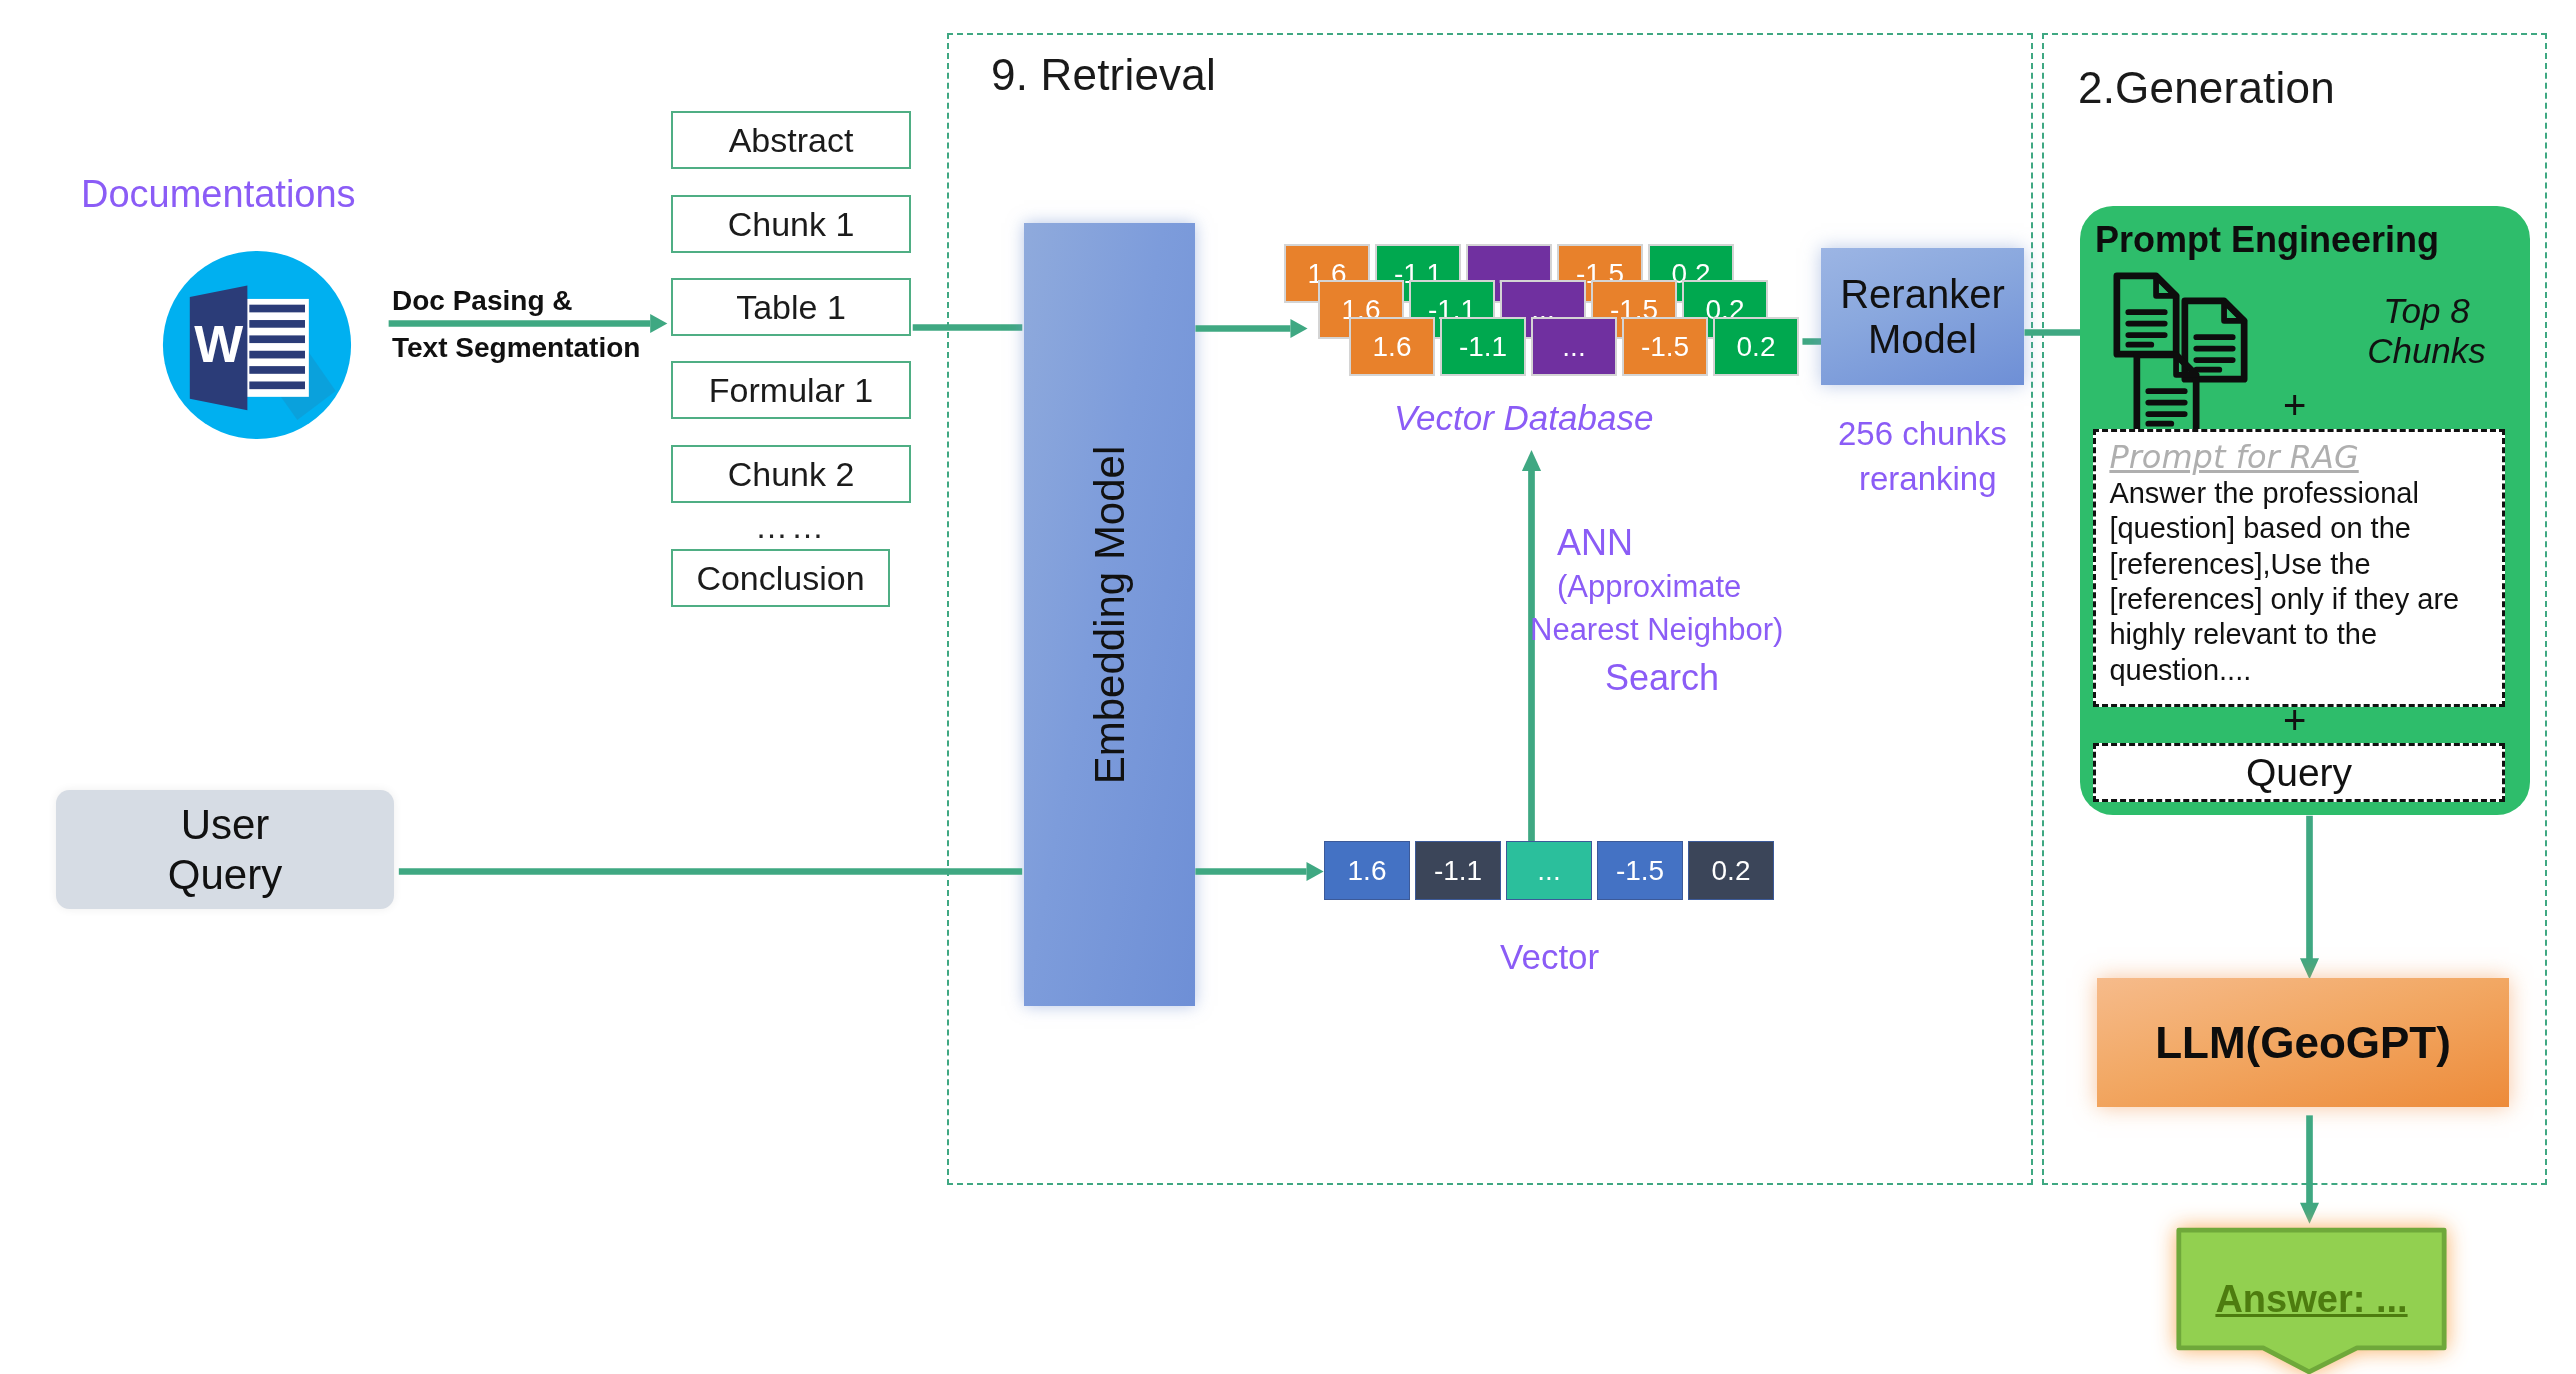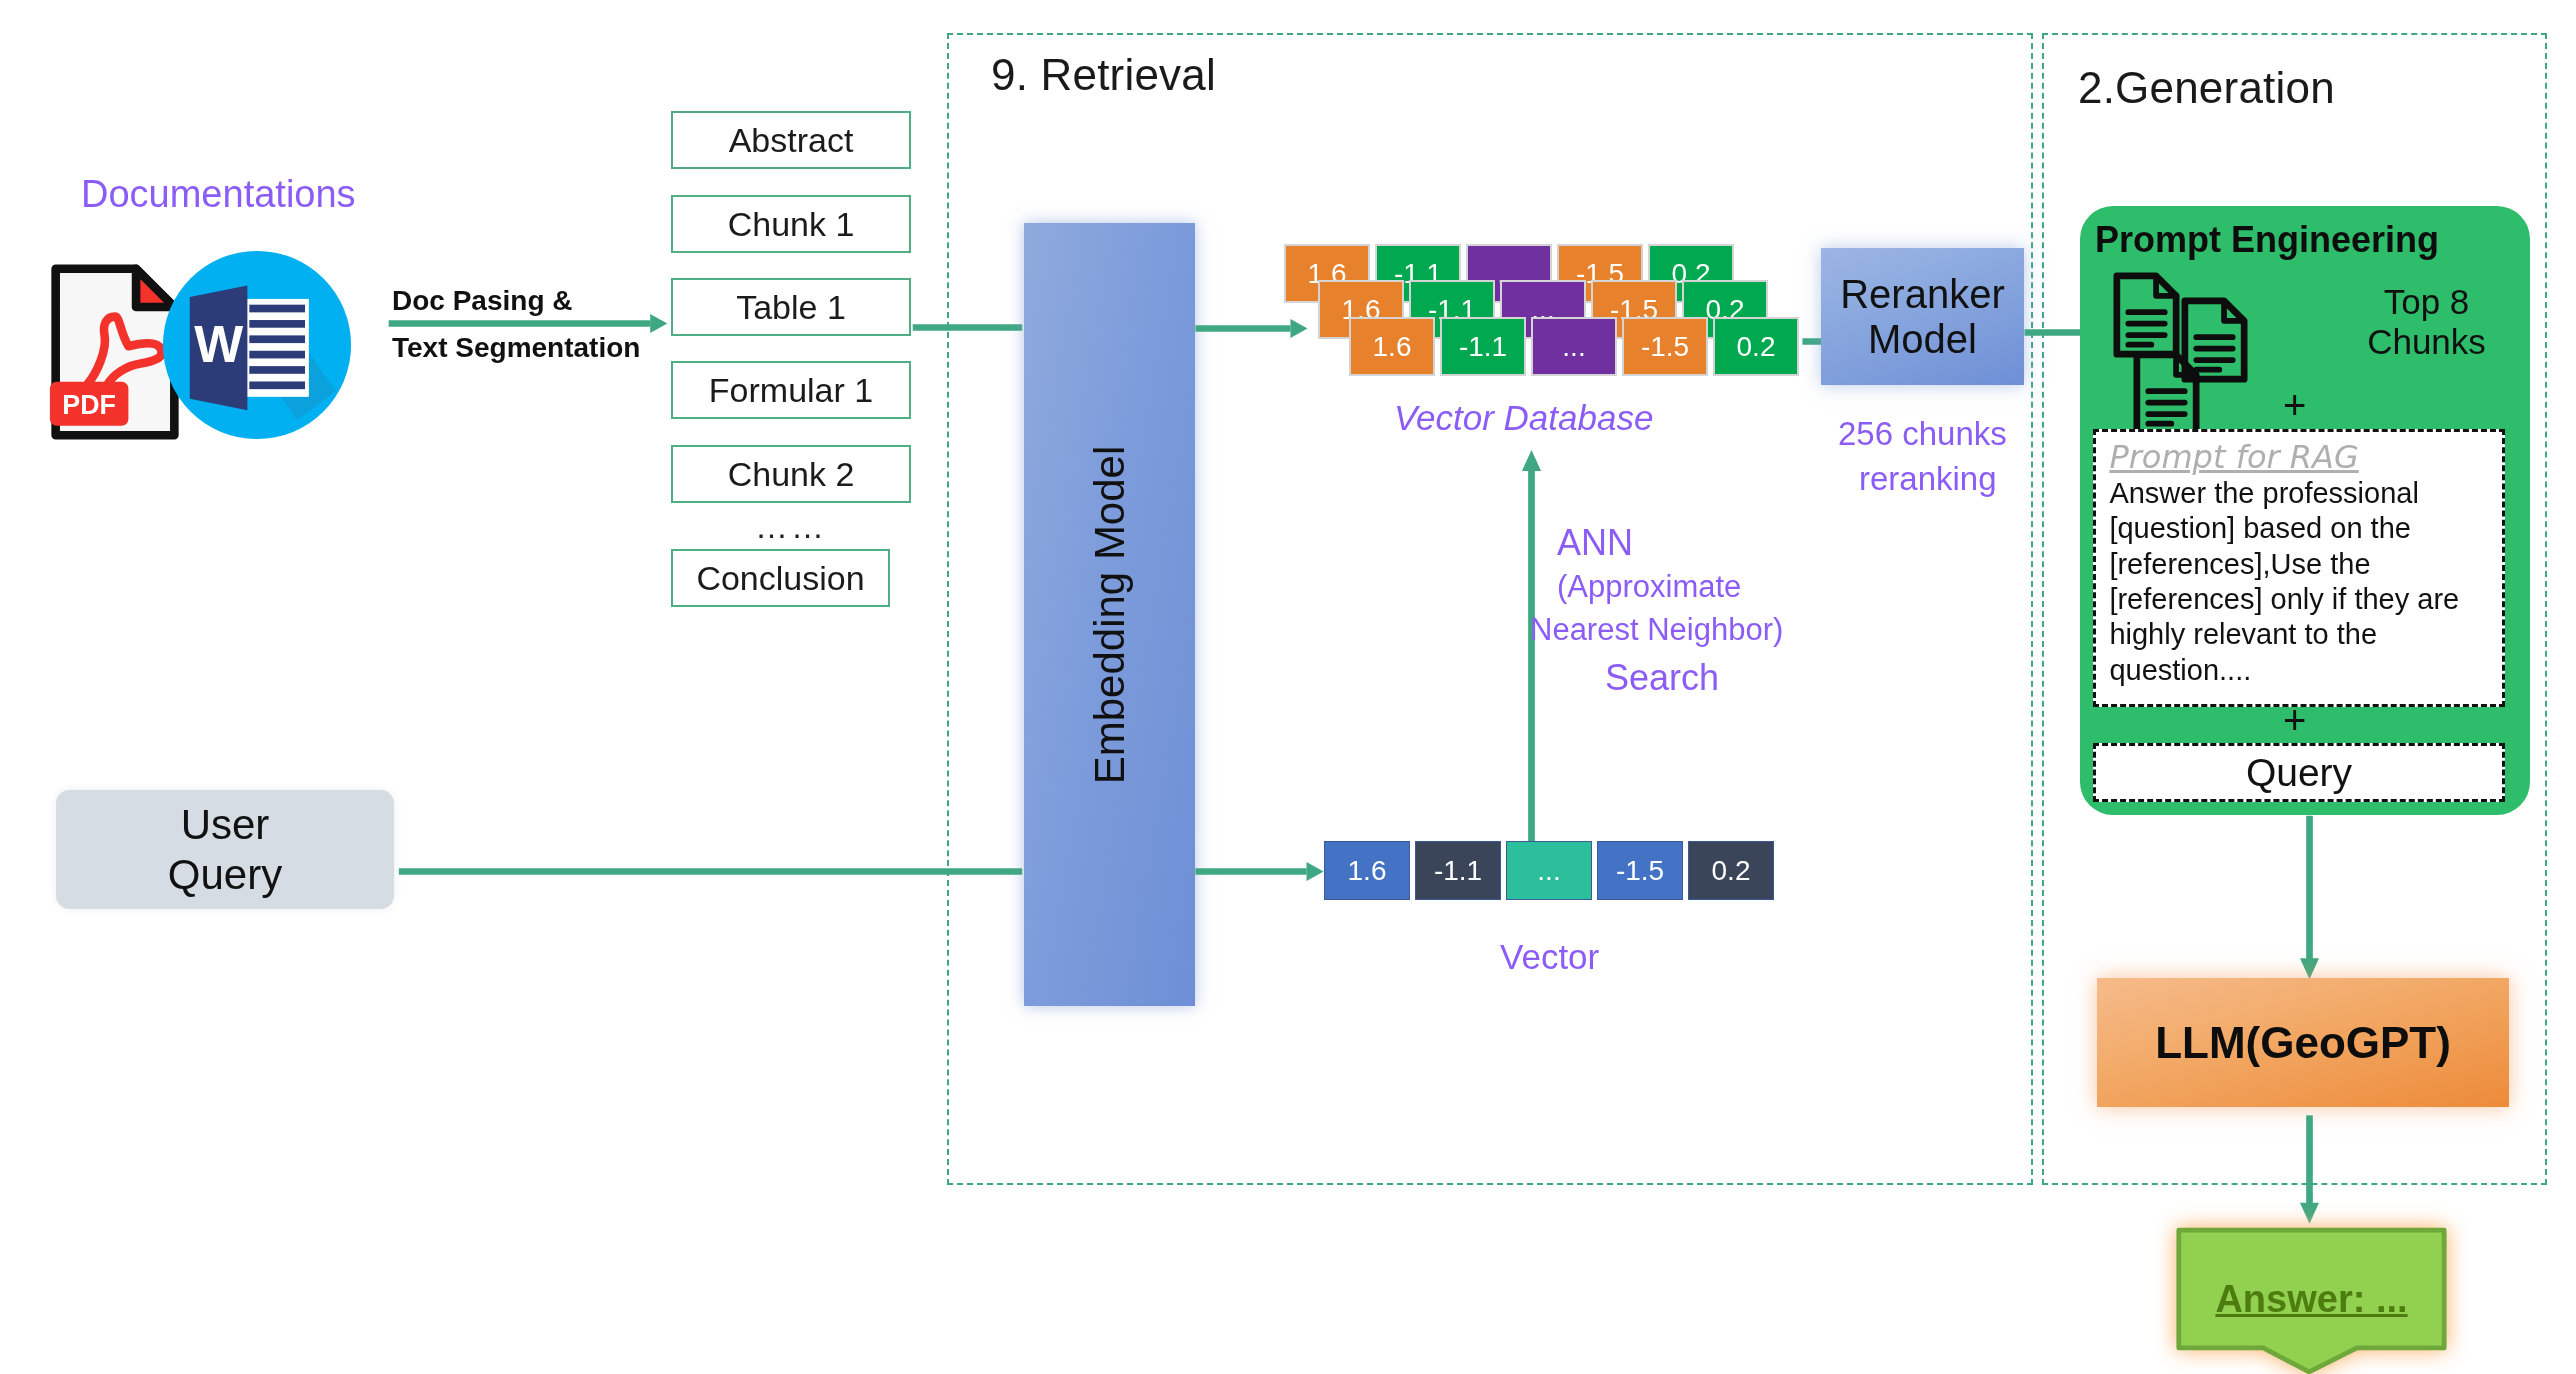--- a/index.html
+++ b/index.html
@@ -74,29 +74,20 @@
 <div id="stage">
 
   <div class="abs sec-frame" style="left:947px;top:33px;width:1086px;height:1152px;"></div>
   <div class="abs sec-title" style="left:991px;top:50px;">9. Retrieval</div>
 
   <div class="abs sec-frame" style="left:2042px;top:33px;width:505px;height:1152px;"></div>
   <div class="abs sec-title" style="left:2078px;top:63px;">2.Generation</div>
 
   <div class="abs lbl lbl-doc" style="left:81px;top:173px;">Documentations</div>
 
-  <div class="abs" style="left:48px;top:261px;width:134px;height:182px;">
-    <svg width="134" height="182" viewBox="0 0 140 190">
-      <path d="M8 8 H92 L132 48 V182 H8 Z" fill="#F7F7F7" stroke="#111" stroke-width="9" stroke-linejoin="round"></path>
-      <path d="M92 8 L132 48 H92 Z" fill="#F4322C" stroke="#111" stroke-width="9" stroke-linejoin="round"></path>
-      <path d="M70 58 c-9 0 -13 8 -11 19 c3 16 -8 40 -18 52 c-9 10 -17 22 -9 28 c9 6 22 -12 29 -26 c6 -13 22 -22 36 -24 c13 -2 25 -6 21 -15 c-4 -9 -22 -6 -34 -3 c-9 -16 -9 -31 -14 -31 z" fill="none" stroke="#F4322C" stroke-width="9" stroke-linejoin="round"></path>
-      <rect x="2" y="126" width="82" height="46" rx="7" fill="#F4322C"></rect>
-      <text x="43" y="160" font-family="Liberation Sans, sans-serif" font-size="28" font-weight="bold" fill="#fff" text-anchor="middle">PDF</text>
-    </svg>
-  </div>
 
   <div class="abs" style="left:161px;top:249px;width:192px;height:192px;">
     <svg width="192" height="192" viewBox="0 0 200 200">
       <circle cx="100" cy="100" r="98" fill="#00B0F0"></circle>
       <path d="M118 56 L182 148 L142 178 L84 96 Z" fill="#1296CC" opacity=".55"></path>
       <rect x="88" y="52" width="66" height="102" fill="#fff"></rect>
       <g fill="#2B3C78">
         <rect x="92" y="58" width="58" height="8"></rect>
           <rect x="92" y="74" width="58" height="8"></rect>
         <rect x="92" y="90" width="58" height="8"></rect>
@@ -266,21 +257,21 @@
       <path d="M46 5 L67 26 H46 Z" fill="none" stroke="#0d0d0d" stroke-width="6" stroke-linejoin="round"></path>
       <g stroke="#0d0d0d" stroke-width="6" stroke-linecap="round">
         <line x1="17" y1="43" x2="55" y2="43"></line>
           <line x1="17" y1="55" x2="55" y2="55"></line>
         <line x1="17" y1="67" x2="55" y2="67"></line>
           <line x1="17" y1="77" x2="41" y2="77"></line>
       </g>
     </svg>
   </div>
 
-  <div class="abs top8" style="left:2340px;top:282px;width:173px;">
+  <div class="abs top8" style="left:2340px;top:291px;width:173px;font-style:italic;">
     <div>Top 8</div>
     <div>Chunks</div>
   </div>
 
   <div class="abs plus" style="left:2283px;top:383px;">+</div>
 
   <div class="abs promptbox" style="left:2093px;top:429px;width:412px;height:278px;">
     <div class="prompt-head">Prompt for RAG</div>
     <div class="prompt-body"> Answer the professional [question] based on the [references],Use the [references] only if they are highly relevant to the question....</div>
   </div>

